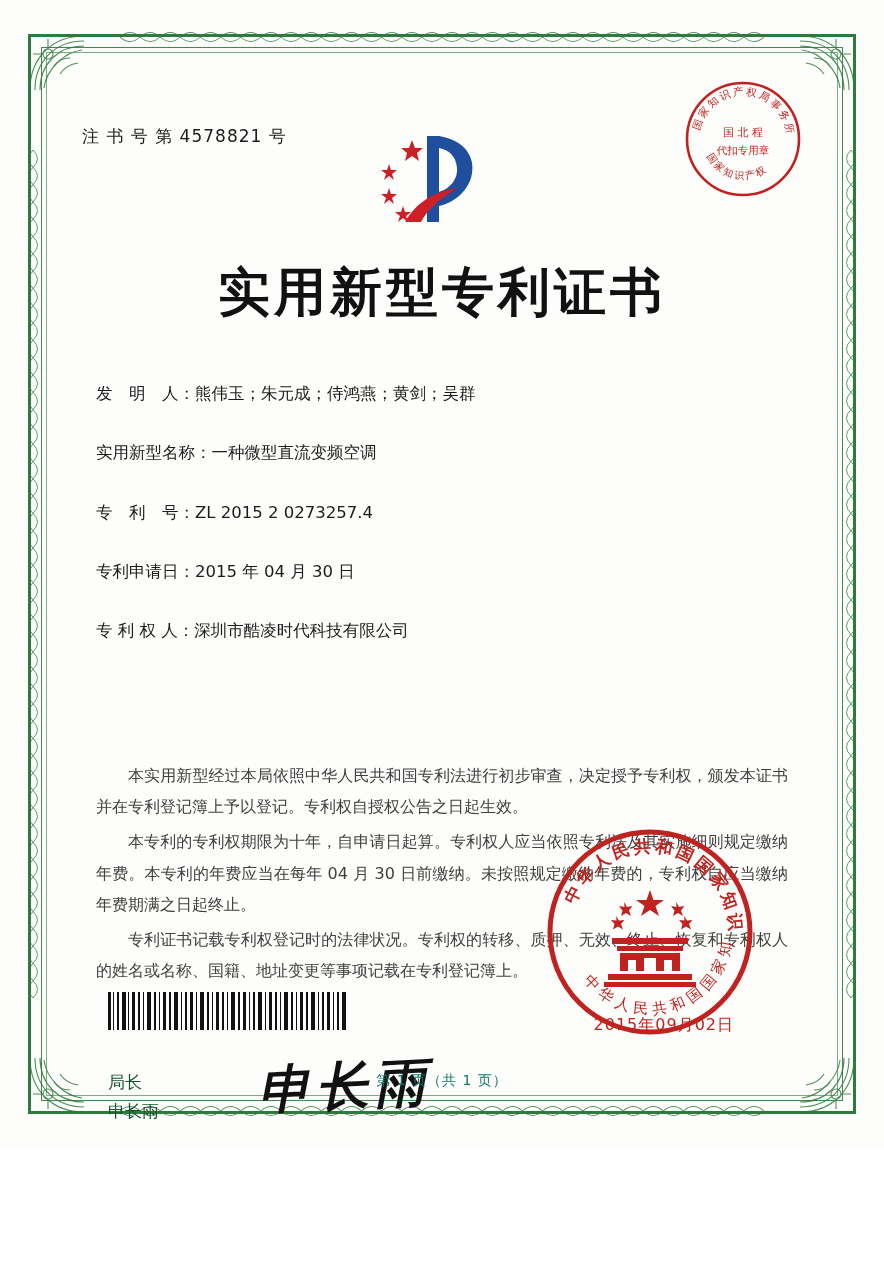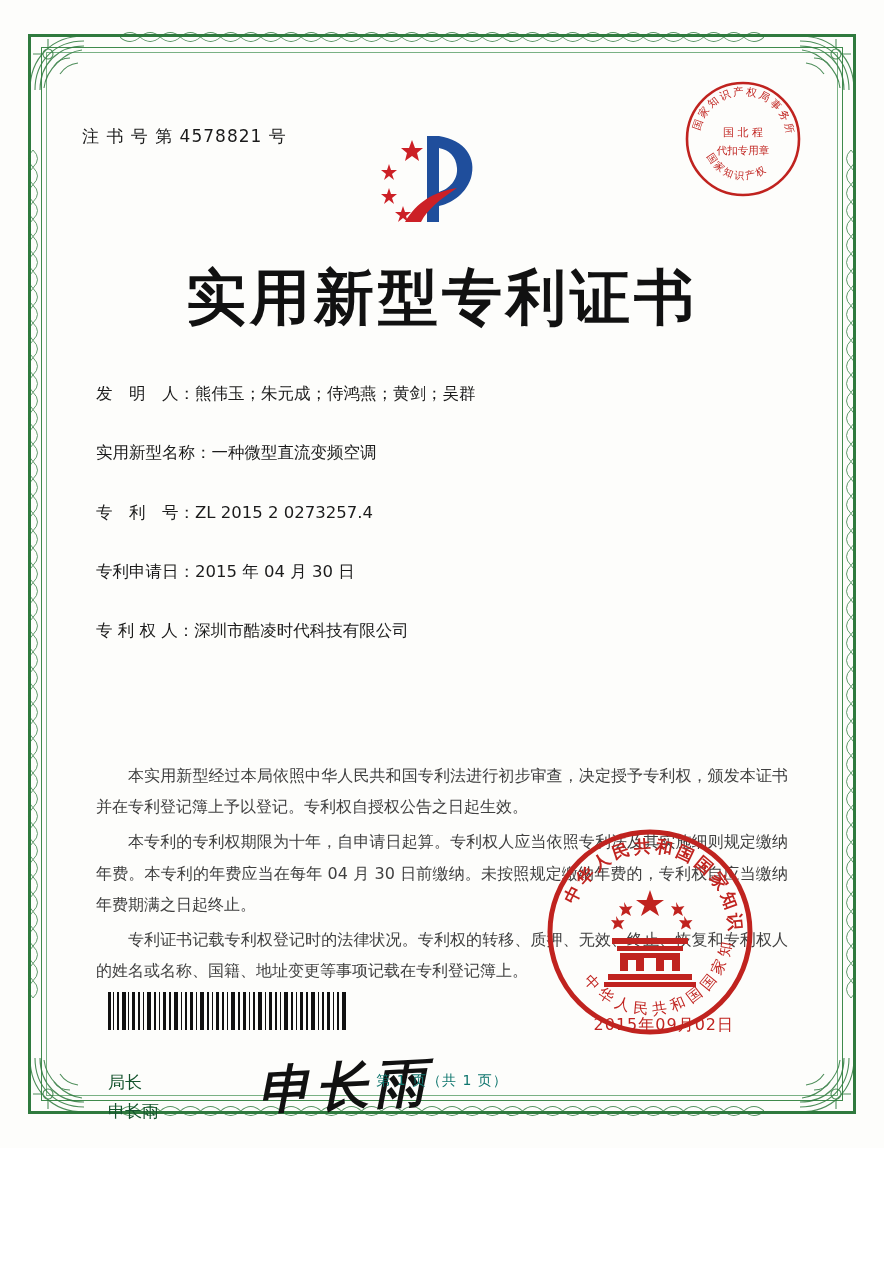--- a/index.html
+++ b/index.html
@@ -97,21 +97,21 @@
     font-family: "DejaVu Sans", "Liberation Sans", sans-serif;
   }
 
   
   .doc-title {
     position: absolute;
     left: 0;
     right: 0;
     top: 258px;
     text-align: center;
-    font-size: 60px;
+    font-size: 52px;
     font-weight: bold;
     letter-spacing: 4px;
     color: #111;
     font-family: "DejaVu Sans", "Liberation Sans", sans-serif;
   }
 
   
   .fields {
     position: absolute;
     left: 96px;

